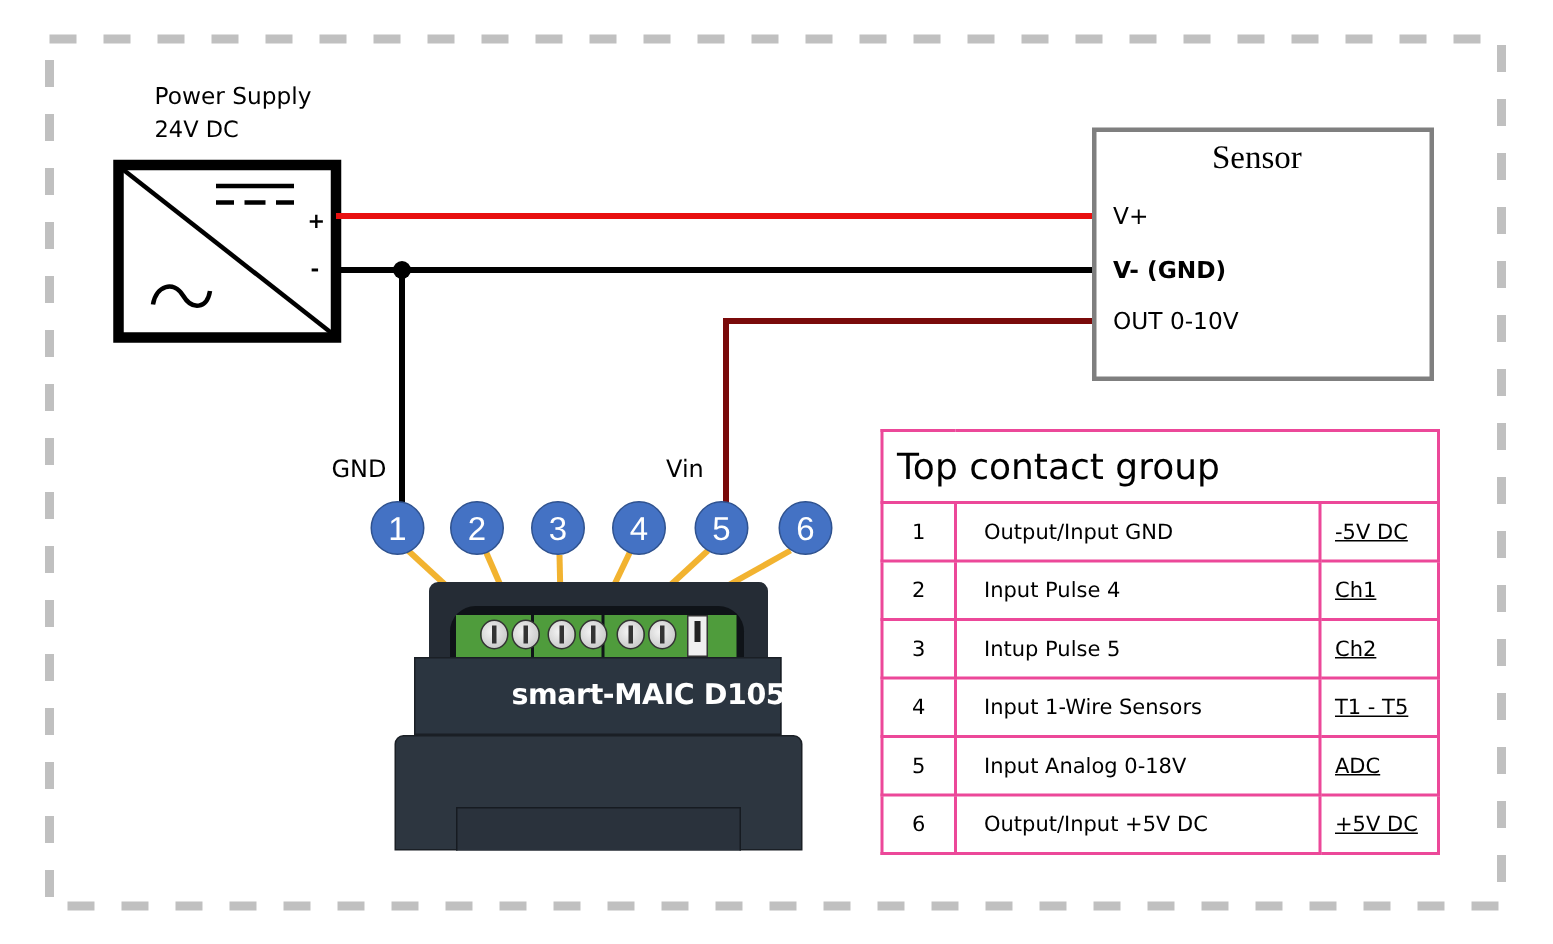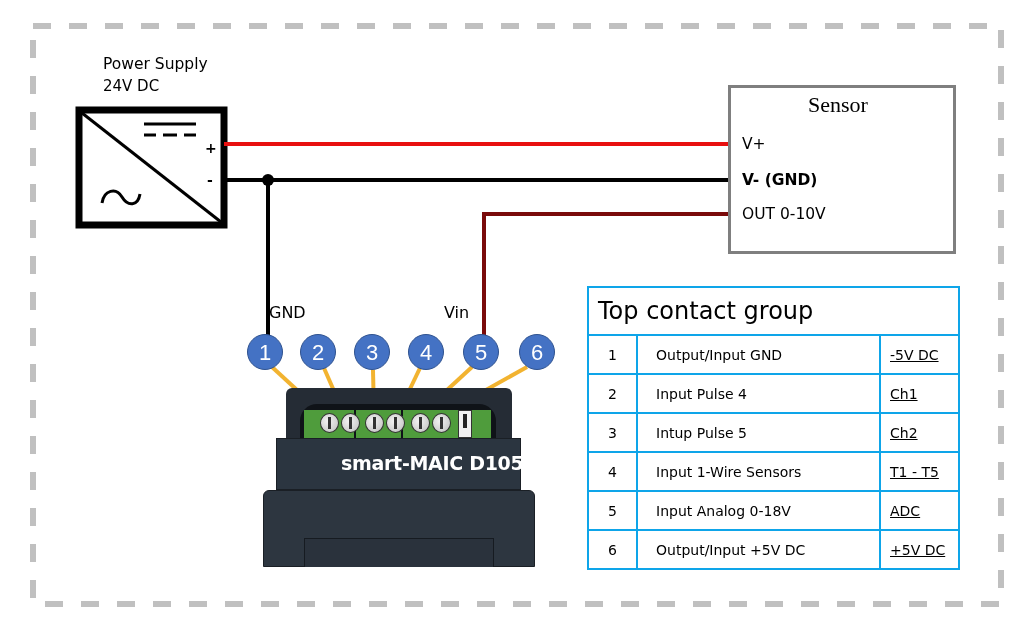--- a/index.html
+++ b/index.html
@@ -16,21 +16,21 @@
   .terminal{position:absolute;top:410px;height:28px;background:#4f9c3c;}
   .screw{position:absolute;top:413px;width:19px;height:20px;border-radius:50%;background:radial-gradient(circle at 40% 40%,#f3f3f3,#bdbdbd);border:1px solid #333;box-sizing:border-box;}
   .screw::after{content:"";position:absolute;left:7px;top:3px;width:3px;height:12px;background:#333;}
   .latch{position:absolute;left:458px;top:410px;width:14px;height:28px;background:#f0f0f0;border:1px solid #333;box-sizing:border-box;}
   .latch::after{content:"";position:absolute;left:4px;top:3px;width:4px;height:14px;background:#222;}
   .device-mid{position:absolute;left:276px;top:438px;width:245px;height:52px;background:#2b3540;border:1px solid #1a1f25;box-sizing:border-box;}
   .device-name{position:absolute;left:306px;top:452px;font-family:"DejaVu Sans",sans-serif;font-weight:bold;font-size:19px;color:#ffffff;letter-spacing:-0.3px;margin-left:35px;}
   .device-low{position:absolute;left:263px;top:490px;width:272px;height:77px;background:#2d3640;border-radius:6px 6px 0 0;border:1px solid #1a1f25;box-sizing:border-box;}
   .device-window{position:absolute;left:304px;top:538px;width:190px;height:29px;background:#2a323c;border:1px solid #161b21;border-bottom:none;box-sizing:border-box;}
   table.contacts{position:absolute;left:587px;top:286px;width:373px;border-collapse:collapse;border:2px solid #000;font-family:"DejaVu Sans",sans-serif;}
-  table.contacts td,table.contacts th{border:2px solid #0ea5e9;font-weight:normal;padding:0;font-size:14px;height:37px;}
+  table.contacts td,table.contacts th{border:2px solid #ec4899;font-weight:normal;padding:0;font-size:14px;height:37px;}
   table.contacts th{font-size:24px;text-align:left;padding-left:9px;height:46px;}
   td.c-num{width:47px;text-align:center;}
   td.c-desc{width:223px;padding-left:18px !important;}
   td.c-val{padding-left:9px !important;text-decoration:underline;}
 </style>
 </head>
 <body>
 
 <svg id="wires" viewBox="0 0 1035 629">
 
@@ -70,21 +70,21 @@
 </div>
 <div class="lbl" style="left:205px;top:140px;font-size:14px;font-weight:bold;">+</div>
 <div class="lbl" style="left:207px;top:172px;font-size:14px;font-weight:bold;">-</div>
 
 <div class="sensor-box"></div>
 <div class="lbl sensor-title">Sensor</div>
 <div class="lbl pin" style="top:135px;">V+</div>
 <div class="lbl pin" style="top:171px;font-weight:bold;">V- (GND)</div>
 <div class="lbl pin" style="top:205px;">OUT 0-10V</div>
 
-<div class="lbl" style="left:221px;top:303px;margin-left:48px;">GND</div>
+<div class="lbl" style="left:221px;top:303px;">GND</div>
 <div class="lbl" style="left:444px;top:303px;">Vin</div>
 
 <div class="device-top"></div>
 <div class="device-slot"></div>
 <div class="terminal" style="left:304px;width:50px;"></div>
 <div class="terminal" style="left:356px;width:45px;"></div>
 <div class="terminal" style="left:403px;width:88px;"></div>
 <div class="screw" style="left:320px;"></div>
 <div class="screw" style="left:341px;"></div>
 <div class="screw" style="left:365px;"></div>

